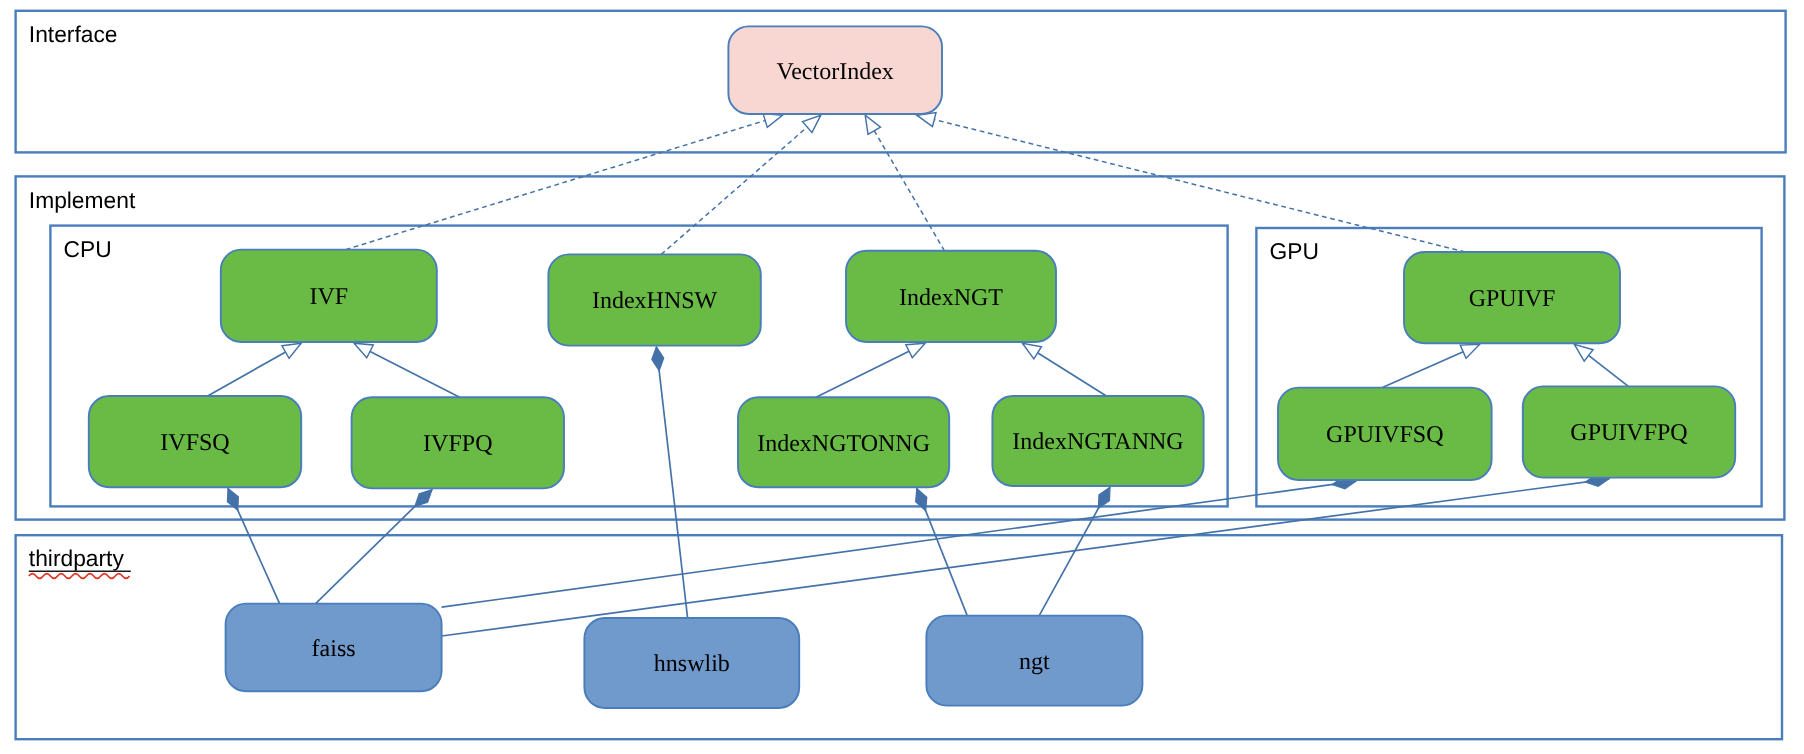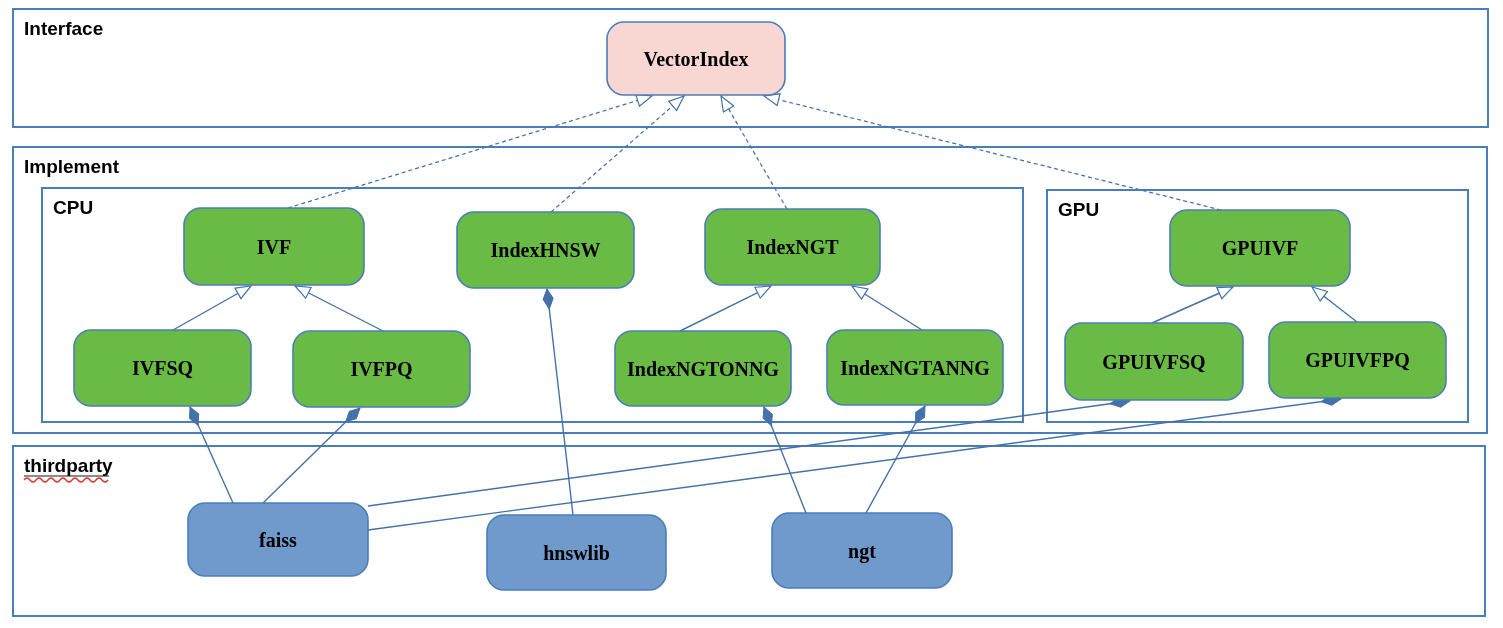--- a/index.html
+++ b/index.html
@@ -3,21 +3,20 @@
 <meta charset="utf-8">
 <style>
   html, body { margin: 0; padding: 0; background: #ffffff; }
   .stage {
     position: relative;
     width: 1503px;
     height: 628px;
     background: #ffffff;
     font-family: "Liberation Sans", sans-serif;
     overflow: hidden;
-    font-weight: bold;
   }
   svg { display: block; }
   text { user-select: none; }
   .container-label { font-family: "Liberation Sans", sans-serif; font-size: 19px; fill: #000000; }
   .node-label { font-family: "Liberation Serif", serif; font-size: 20px; fill: #000000; }
 </style>
 </head>
 <body>
 
 <div class="stage">

